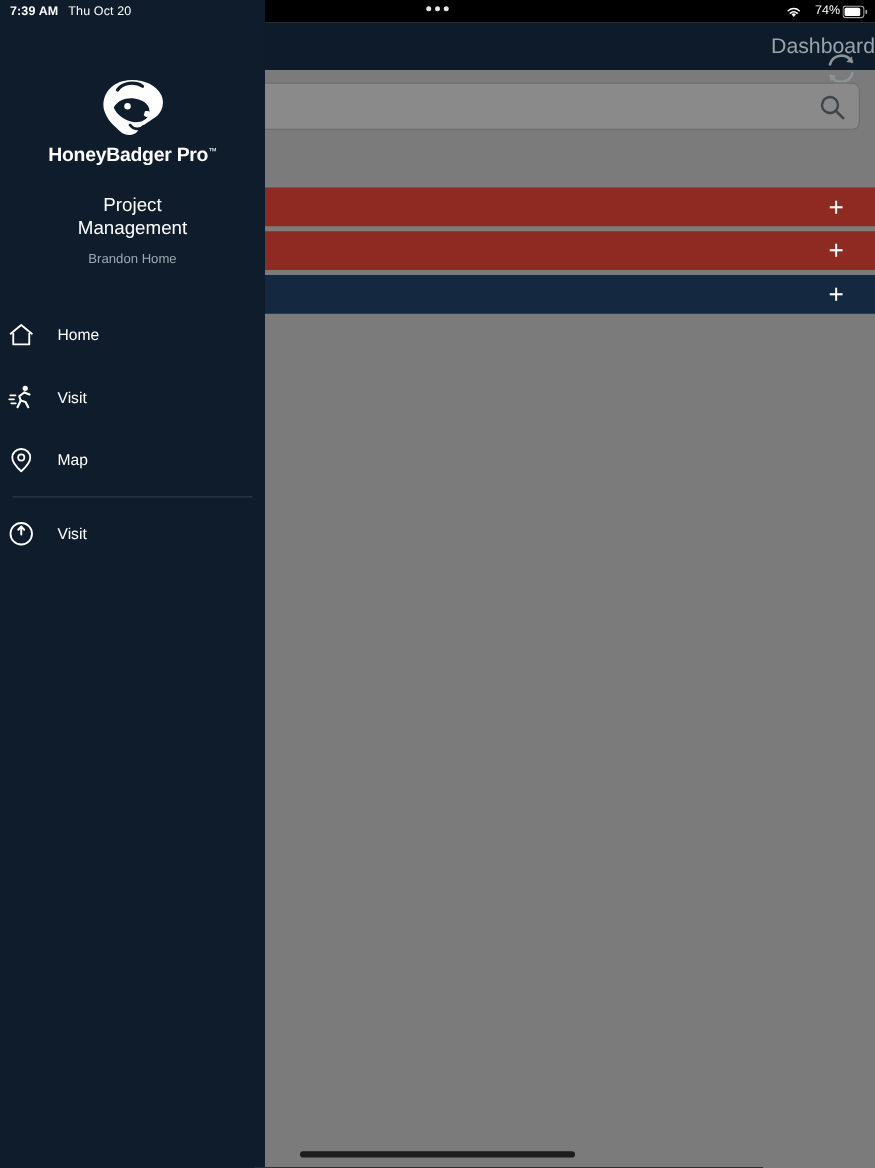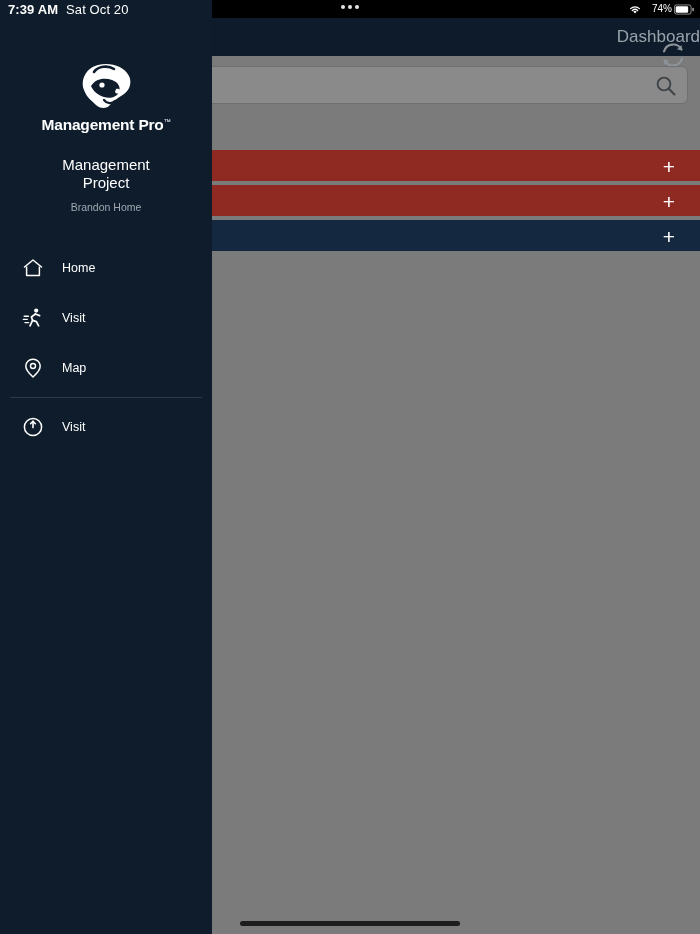--- a/index.html
+++ b/index.html
@@ -109,21 +109,21 @@
     background: #0e1c2b;
     z-index: 5;
   }
   .statusbar {
     height: 18px;
     width: 212px;
     display: flex;
     align-items: center;
     padding-left: 8px;
     color: #ffffff;
-    font-size: 13px;
+    font-size: 10px;
     letter-spacing: 0.1px;
   }
   .status-time { font-weight: bold; margin-right: 8px; }
   .status-date { font-weight: normal; }
 
   .logo-block {
     margin-top: 42px;
     text-align: center;
   }
   .badger-mark {
@@ -157,21 +157,21 @@
     font-size: 10.5px;
   }
 
   .menu {
     margin-top: 30px;
   }
   .menu-item {
     height: 50px;
     display: flex;
     align-items: center;
-    padding-left: 20px;
+    padding-left: 4px;
   }
   .menu-icon {
     width: 26px; height: 26px;
     margin-right: 16px;
     display: flex; align-items: center; justify-content: center;
   }
   .menu-label {
     color: #ffffff;
     font-size: 12.5px;
   }
@@ -250,44 +250,44 @@
       </div>
     </div>
 
     <div class="home-indicator"></div>
   </div>
 
   <div class="drawer">
 
     <div class="statusbar">
       <span class="status-time">7:39 AM</span>
-      <span class="status-date">Sat Oct 20</span>
+      <span class="status-date">Thu Oct 20</span>
     </div>
 
     <div class="logo-block">
       <div class="badger-mark">
         <svg width="64" height="52" viewBox="0 0 64 52">
           <path d="M10 30 C6 20 12 8 24 5 C36 2 50 6 55 16 C58 22 56 30 50 34
                    C44 38 40 40 36 45 C33 49 26 49 22 45 C18 41 13 38 10 30 Z" fill="#ffffff"></path>
           <path d="M20 12 C24 6 34 5 40 9" stroke="#0e1c2b" stroke-width="2.6" fill="none" stroke-linecap="round"></path>
           <path d="M17 26 C21 19 30 17 38 20 C44 22 47 27 45 32 C43 37 36 39 30 37
                    C24 35 19 31 17 26 Z" fill="#0e1c2b"></path>
           <circle cx="28" cy="25" r="2.6" fill="#ffffff"></circle>
           <path d="M42 29 C45 28 47 30 46 32 C45 34 42 34 41 32 Z" fill="#ffffff"></path>
           <path d="M30 40 C33 44 38 44 41 41" stroke="#0e1c2b" stroke-width="2.2" fill="none" stroke-linecap="round"></path>
         </svg>
       </div>
       <div class="brand">
-        <span>Management Pro</span><span class="brand-tm">™</span>
+        <span>HoneyBadger Pro</span><span class="brand-tm">™</span>
       </div>
     </div>
 
     <div class="app-title">
+      <div>Project</div>
       <div>Management</div>
-      <div>Project</div>
     </div>
 
     <div class="user-name">Brandon Home</div>
 
     <div class="menu">
 
       <div class="menu-item">
         <span class="menu-icon">
           <svg width="24" height="24" viewBox="0 0 24 24">
             <path d="M3.5 11 L12 4 L20.5 11" stroke="#ffffff" stroke-width="1.5" fill="none" stroke-linecap="round" stroke-linejoin="round"></path>

